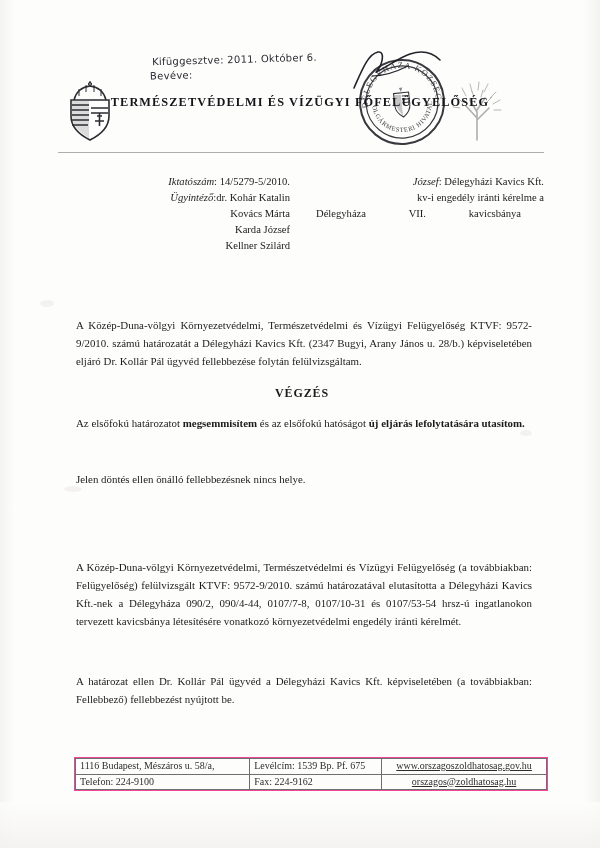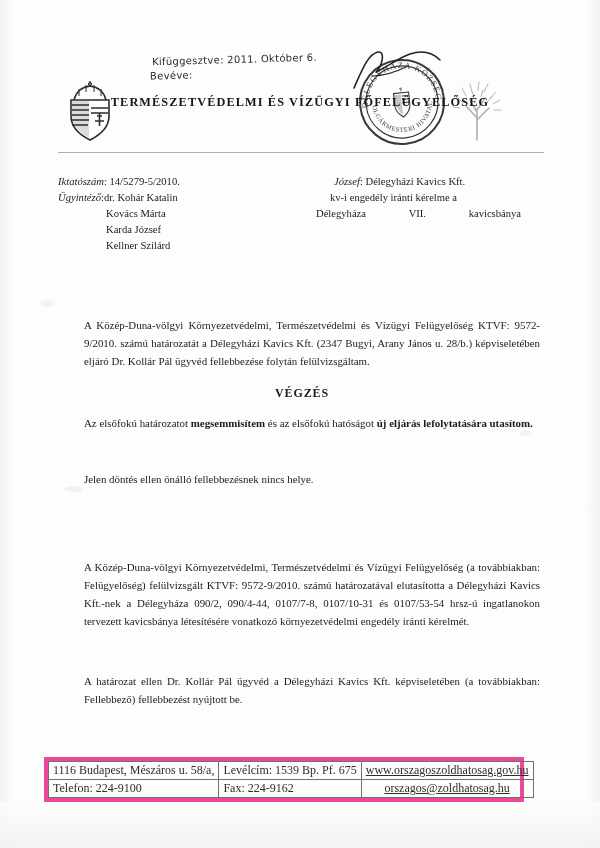--- a/index.html
+++ b/index.html
@@ -121,37 +121,38 @@
   .refblock {
     position: absolute;
     left: 58px; top: 174px;
     width: 486px;
     font-size: 10.6px;
     line-height: 1.52;
   }
   .ref-cols {
     display: flex;
     justify-content: space-between;
+    text-align: right;
   }
   .ref-left { width: 232px; }
   .ref-right { width: 228px; }
   .ital { font-style: italic; }
   .ref-indent { padding-left: 48px; }
   .subject-line1 { padding-left: 18px; }
   .subject-line2 { padding-left: 14px; }
   .subject-line3 {
     display: flex;
     justify-content: space-between;
     width: 205px;
   }
 
   
   .body-wrap {
     position: absolute;
-    left: 84px;
+    left: 76px;
     width: 456px;
     font-size: 10.9px;
     line-height: 1.66;
   }
   .para {
     text-align: justify;
     margin: 0;
   }
   .p-main   { top: 316px; }
   .p-vegzes { top: 414px; }
@@ -169,25 +170,25 @@
     letter-spacing: .9px;
   }
   .t-vegzes    { top: 386px; }
   .t-indokolas { top: 508px; }
 
   b.strong { font-weight: bold; }
 
   
   .footer {
     position: absolute;
-    left: 44px; top: 757px;
+    left: 74px; top: 757px;
     width: 472px;
-    border: 4px solid #ec4899;
+    border: 1px solid #ec4899;
     border-collapse: collapse;
-    font-size: 12px;
+    font-size: 10px;
     line-height: 1.25;
     color: #2d2d2d;
   }
   .footer table {
     width: 100%;
     border-collapse: collapse;
   }
   .footer td {
     border: 1px solid #6f6f6f;
     padding: 1px 4px;

